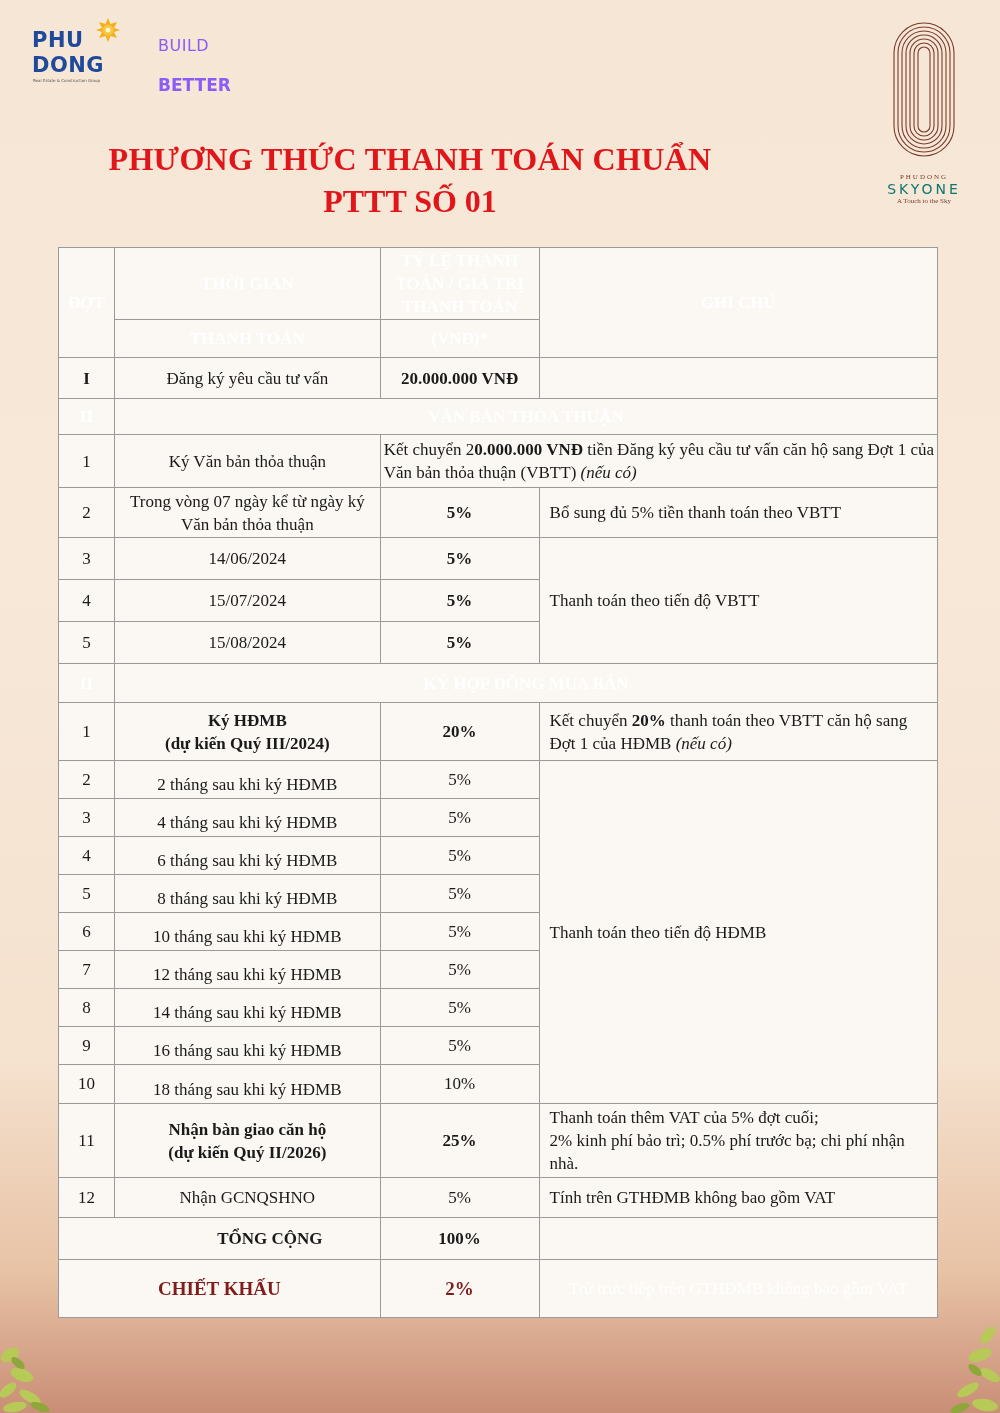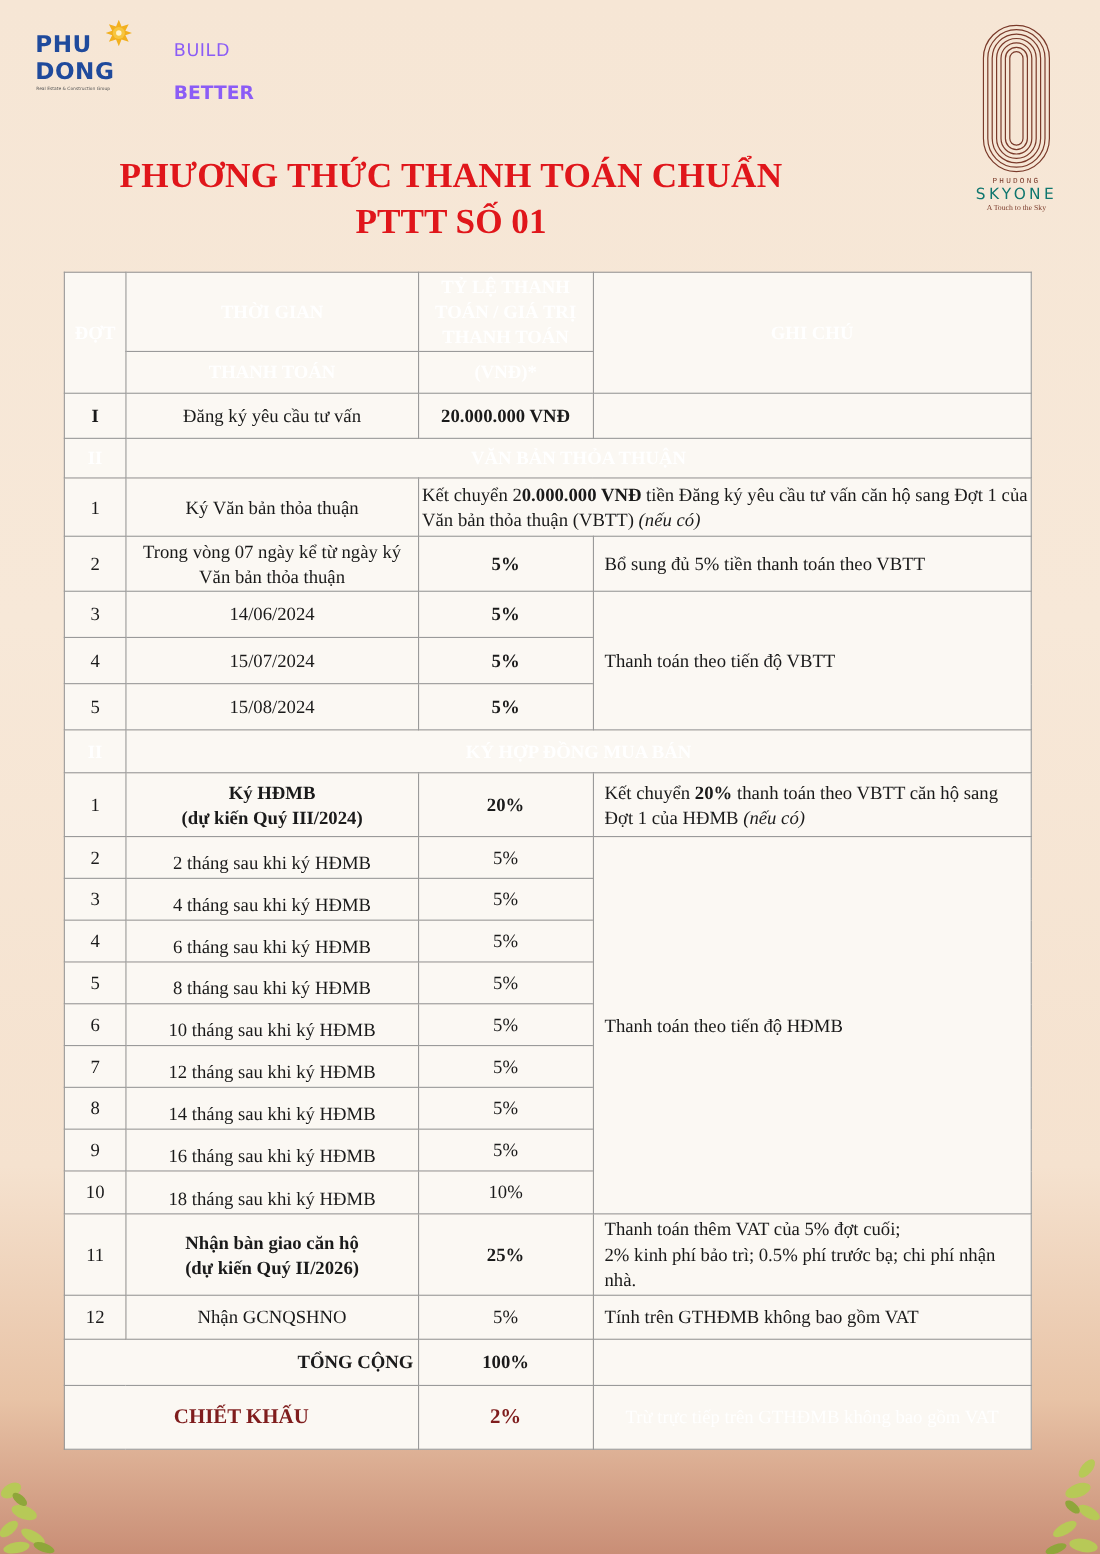--- a/index.html
+++ b/index.html
@@ -27,21 +27,21 @@
   .logo-tagline {
     position: absolute; left: 1px; top: 52px;
     font-family: "DejaVu Sans", sans-serif; font-size: 4px; color: #555; white-space: nowrap;
   }
   .build-better { position: absolute; left: 158px; top: 37px; font-family: "DejaVu Sans", sans-serif; color: #8b5cf6; }
   .build-line { font-size: 16px; line-height: 18px; font-weight: normal; letter-spacing: 0.5px; }
   .better-line { font-size: 17px; line-height: 20px; font-weight: bold; margin-top: 20px; }
 
   .skyone { position: absolute; left: 868px; top: 22px; width: 112px; height: 190px; text-align: center; }
   .skyone svg { display: block; margin: 0 auto; }
-  .sky-phudong { font-family: Liberation Mono, monospace; font-size: 7px; letter-spacing: 2px; color: #7a3a2a; margin-top: 4px; }
+  .sky-phudong { font-family: Liberation Serif, serif; font-size: 7px; letter-spacing: 2px; color: #7a3a2a; margin-top: 16px; }
   .sky-name { font-family: "DejaVu Sans", sans-serif; font-size: 14px; letter-spacing: 3px; color: #0f766e; line-height: 16px; }
   .sky-tag { font-family: "Liberation Serif", serif; font-size: 7px; color: #7a3a2a; }
 
   .title {
     position: absolute; left: 0; width: 820px; text-align: center;
     font-family: "Liberation Serif", serif; font-weight: bold; color: #e0161b;
   }
   .title-1 { top: 141px; font-size: 32px; letter-spacing: 0.3px; }
   .title-2 { top: 183px; font-size: 32px; }
 
@@ -246,21 +246,21 @@
     </td>
   </tr>
   <tr style="height:40px">
     <td>12</td>
     <td>Nhận GCNQSHNO</td>
     <td>5%</td>
     <td class="note">Tính trên GTHĐMB không bao gồm VAT</td>
   </tr>
 
   <tr class="total">
-    <td colspan="2" class="b" style="text-align:right;padding-left:105px">TỔNG CỘNG</td>
+    <td colspan="2" class="b" style="text-align:center;padding-left:105px">TỔNG CỘNG</td>
     <td class="b">100%</td>
     <td></td>
   </tr>
 
   <tr class="ck">
     <td colspan="2" class="yellow">CHIẾT KHẤU</td>
     <td class="yellow">2%</td>
     <td>Trừ trực tiếp trên GTHĐMB không bao gồm VAT</td>
   </tr>
 </tbody>

